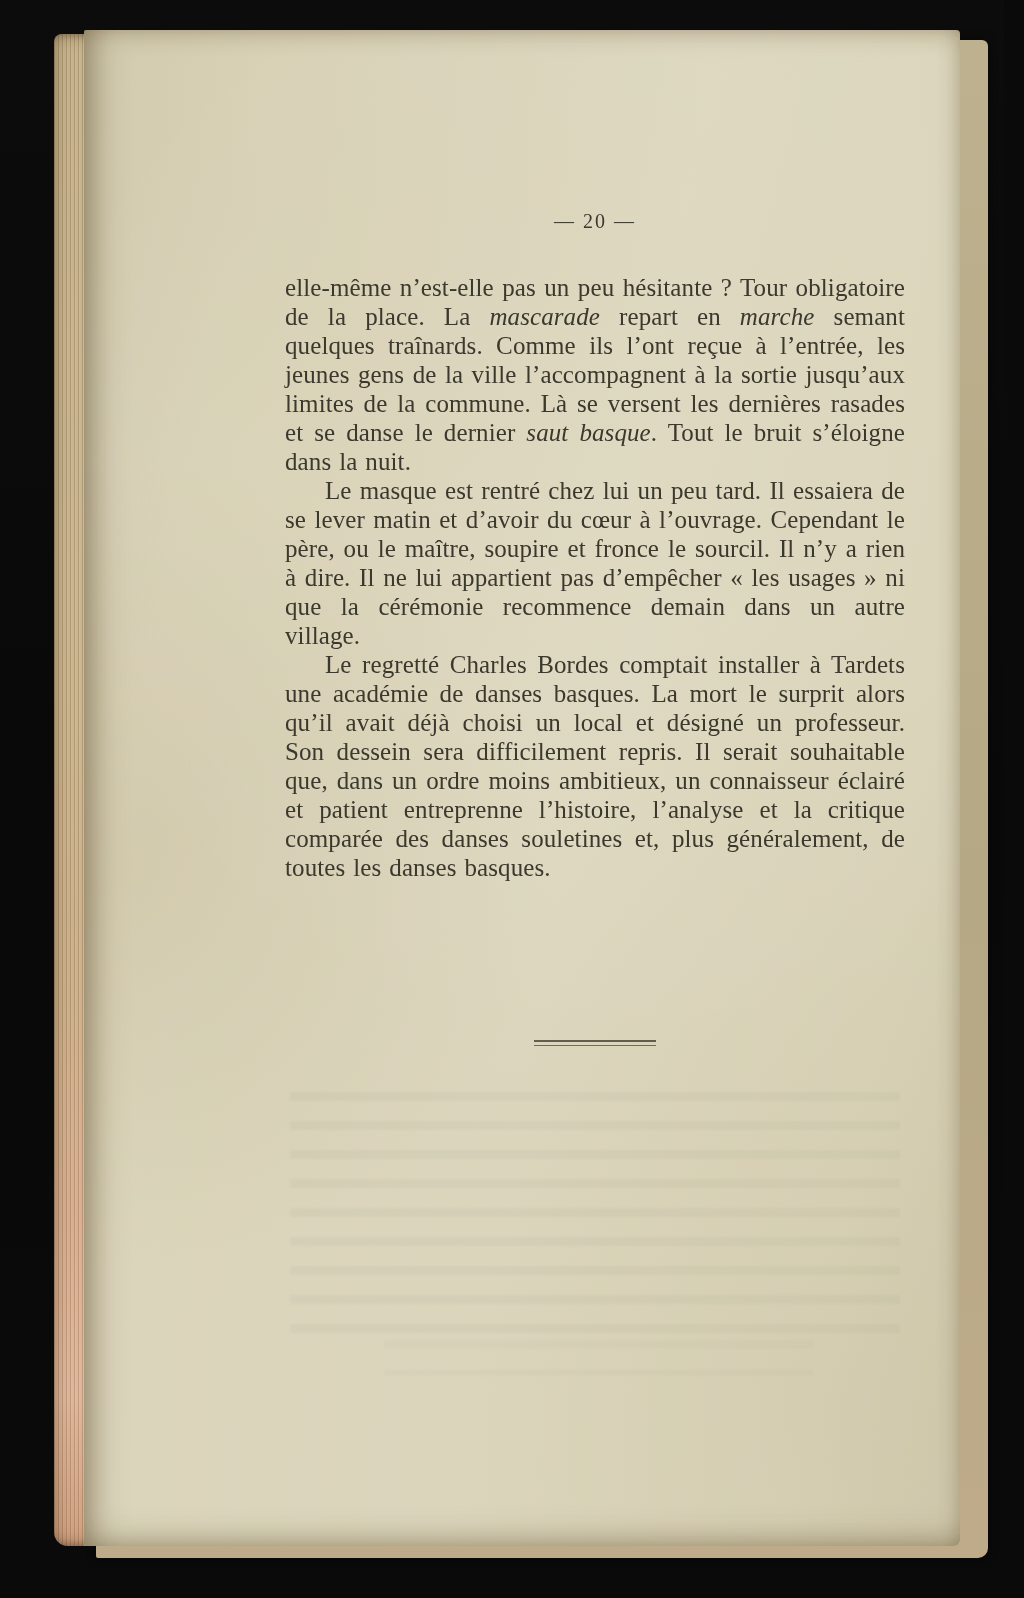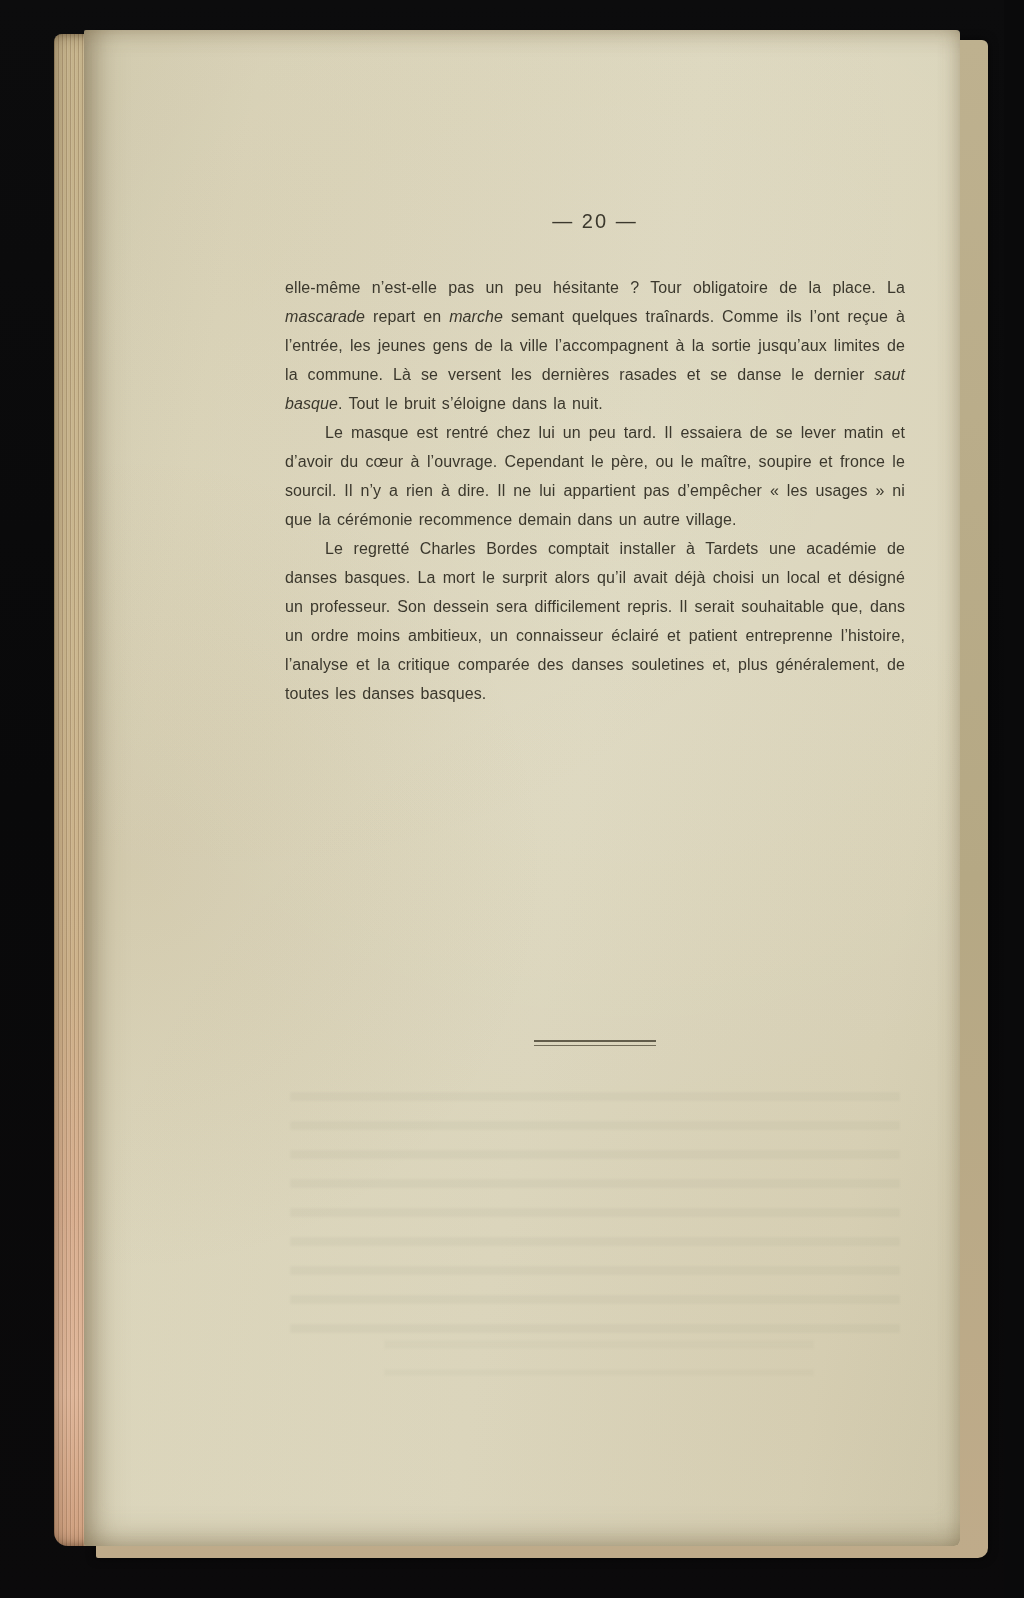--- a/index.html
+++ b/index.html
@@ -1,19 +1,19 @@
 <!DOCTYPE html>
 <html style="--paper: #ded9c1; --ink: #3b382d; --bg: #0a0a0b;"><head>
 <meta charset="utf-8">
 <style>
   html,body{margin:0;padding:0;background:#0a0a0b;}
   .scene{
     position:relative;width:1004px;height:1598px;overflow:hidden;
     background:linear-gradient(180deg,#0c0c0d 0%,#09090a 50%,#0b0a0b 100%);
-    font-family:Liberation Sans, sans-serif;
+    font-family:Liberation Serif, serif;
   }
   
   .page-stack{
     position:absolute;left:54px;top:34px;width:56px;height:1512px;
     border-radius:8px 0 0 14px;
     background:
       repeating-linear-gradient(90deg, rgba(70,42,18,0.20) 0 1px, rgba(255,255,255,0.06) 1px 2px, rgba(0,0,0,0) 2px 4px),
       linear-gradient(180deg,#c6b48c 0%,#cbb78f 40%,#cdb28a 62%,#d9af90 78%,#e0b79a 90%,#cfa07f 100%);
     box-shadow: inset 0 0 16px rgba(60,40,20,.5), inset -4px 0 6px rgba(60,40,20,.35);
   }
@@ -41,21 +41,21 @@
       inset 0 14px 26px -14px rgba(110,90,55,0.28);
   }
   .content{
     position:absolute;left:201px;top:180px;width:620px;
     color:var(--ink,#3b382d);
   }
   .page-number{
     text-align:center;font-size:20px;letter-spacing:2px;margin:0 0 40px 0;
   }
   .para{
-    margin:0;font-size:16px;line-height:29px;text-align:justify;
+    margin:0;font-size:25px;line-height:29px;text-align:justify;
     letter-spacing:0.1px;word-spacing:1.6px;
   }
   .para.indent{text-indent:40px;}
   .it{font-style:italic;}
   .sup{vertical-align:super;font-size:62%;line-height:0;}
   .signature{
     margin-top:20px;text-align:right;padding-right:56px;
     font-size:21px;letter-spacing:0.6px;
   }
   .divider{

